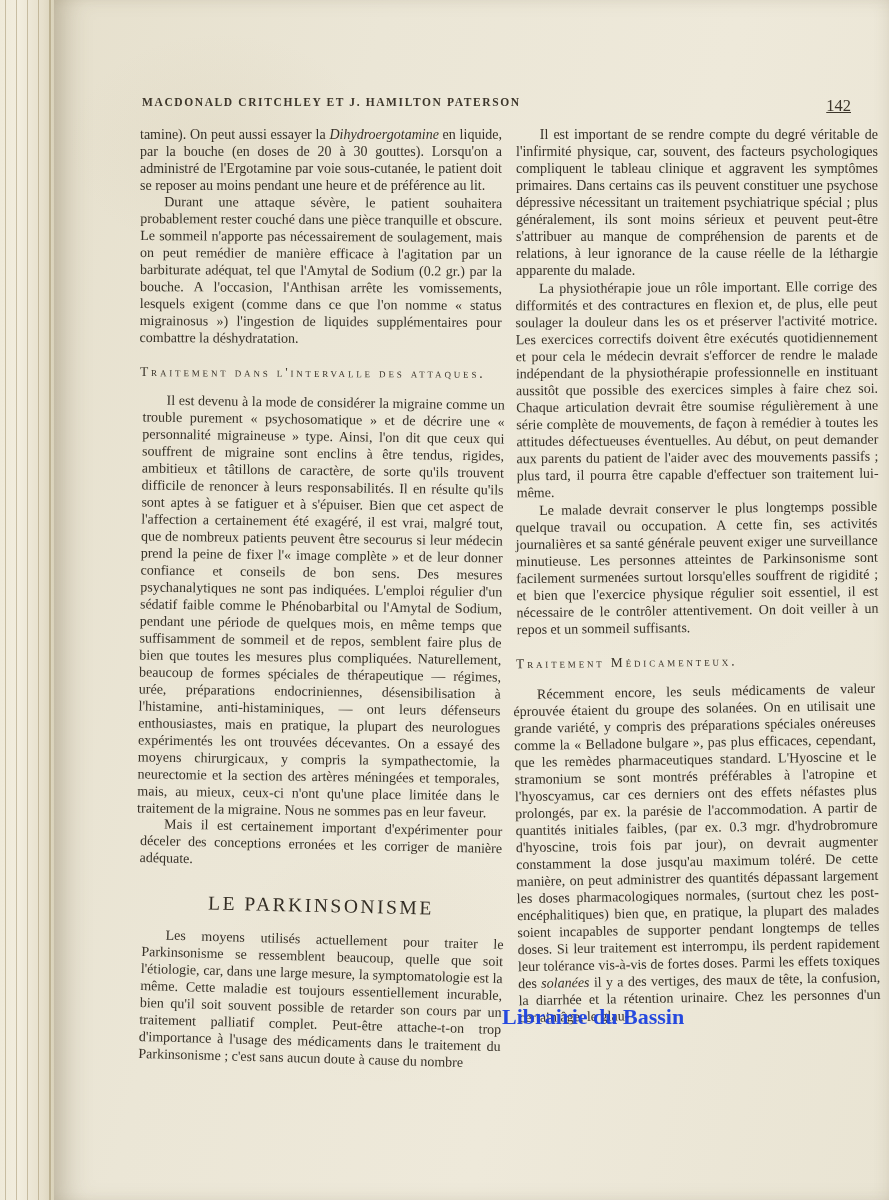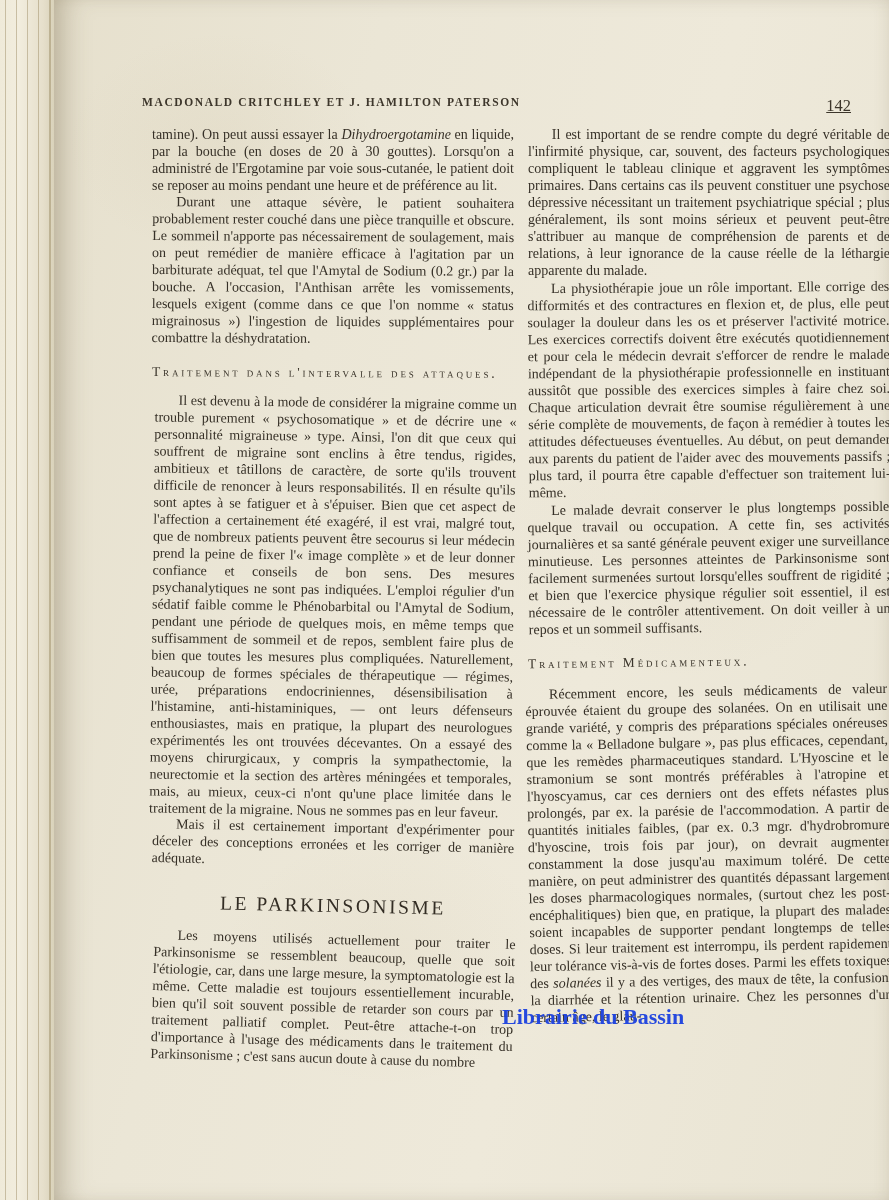--- a/index.html
+++ b/index.html
@@ -31,21 +31,21 @@
       radial-gradient(220px 160px at 20% 12%, rgba(170,150,105,.07), transparent 70%),
       radial-gradient(260px 200px at 75% 45%, rgba(170,150,105,.05), transparent 70%),
       radial-gradient(240px 180px at 40% 80%, rgba(170,150,105,.06), transparent 70%);
   }
   .pg-header{position:absolute;top:96px;left:88px;right:38px;display:flex;justify-content:space-between;align-items:flex-start;}
   .authors{
     font-size:11.5px;font-weight:bold;letter-spacing:.14em;color:#3d362b;
     font-variant:small-caps;text-transform:uppercase;
   }
   .pagenum{font-size:16.5px;color:#3d362b;text-decoration:underline;}
-  .columns{position:absolute;top:126px;left:98px;display:flex;gap:14px;}
+  .columns{position:absolute;top:126px;left:86px;display:flex;gap:14px;}
   .col{width:362px;font-size:14px;line-height:17px;text-align:justify;hyphens:auto;}
   .col p{margin:0;}
   .col p.ind{text-indent:1.7em;}
   h3.sc{
     margin:17px 0 13px;font-weight:normal;font-size:13.5px;
     font-variant:small-caps;letter-spacing:.21em;color:#3a342a;
   }
   h2.chapter{
     margin:27px 0 17px;text-align:center;font-weight:normal;
     font-size:19.5px;letter-spacing:.13em;color:#332d24;text-indent:0;

